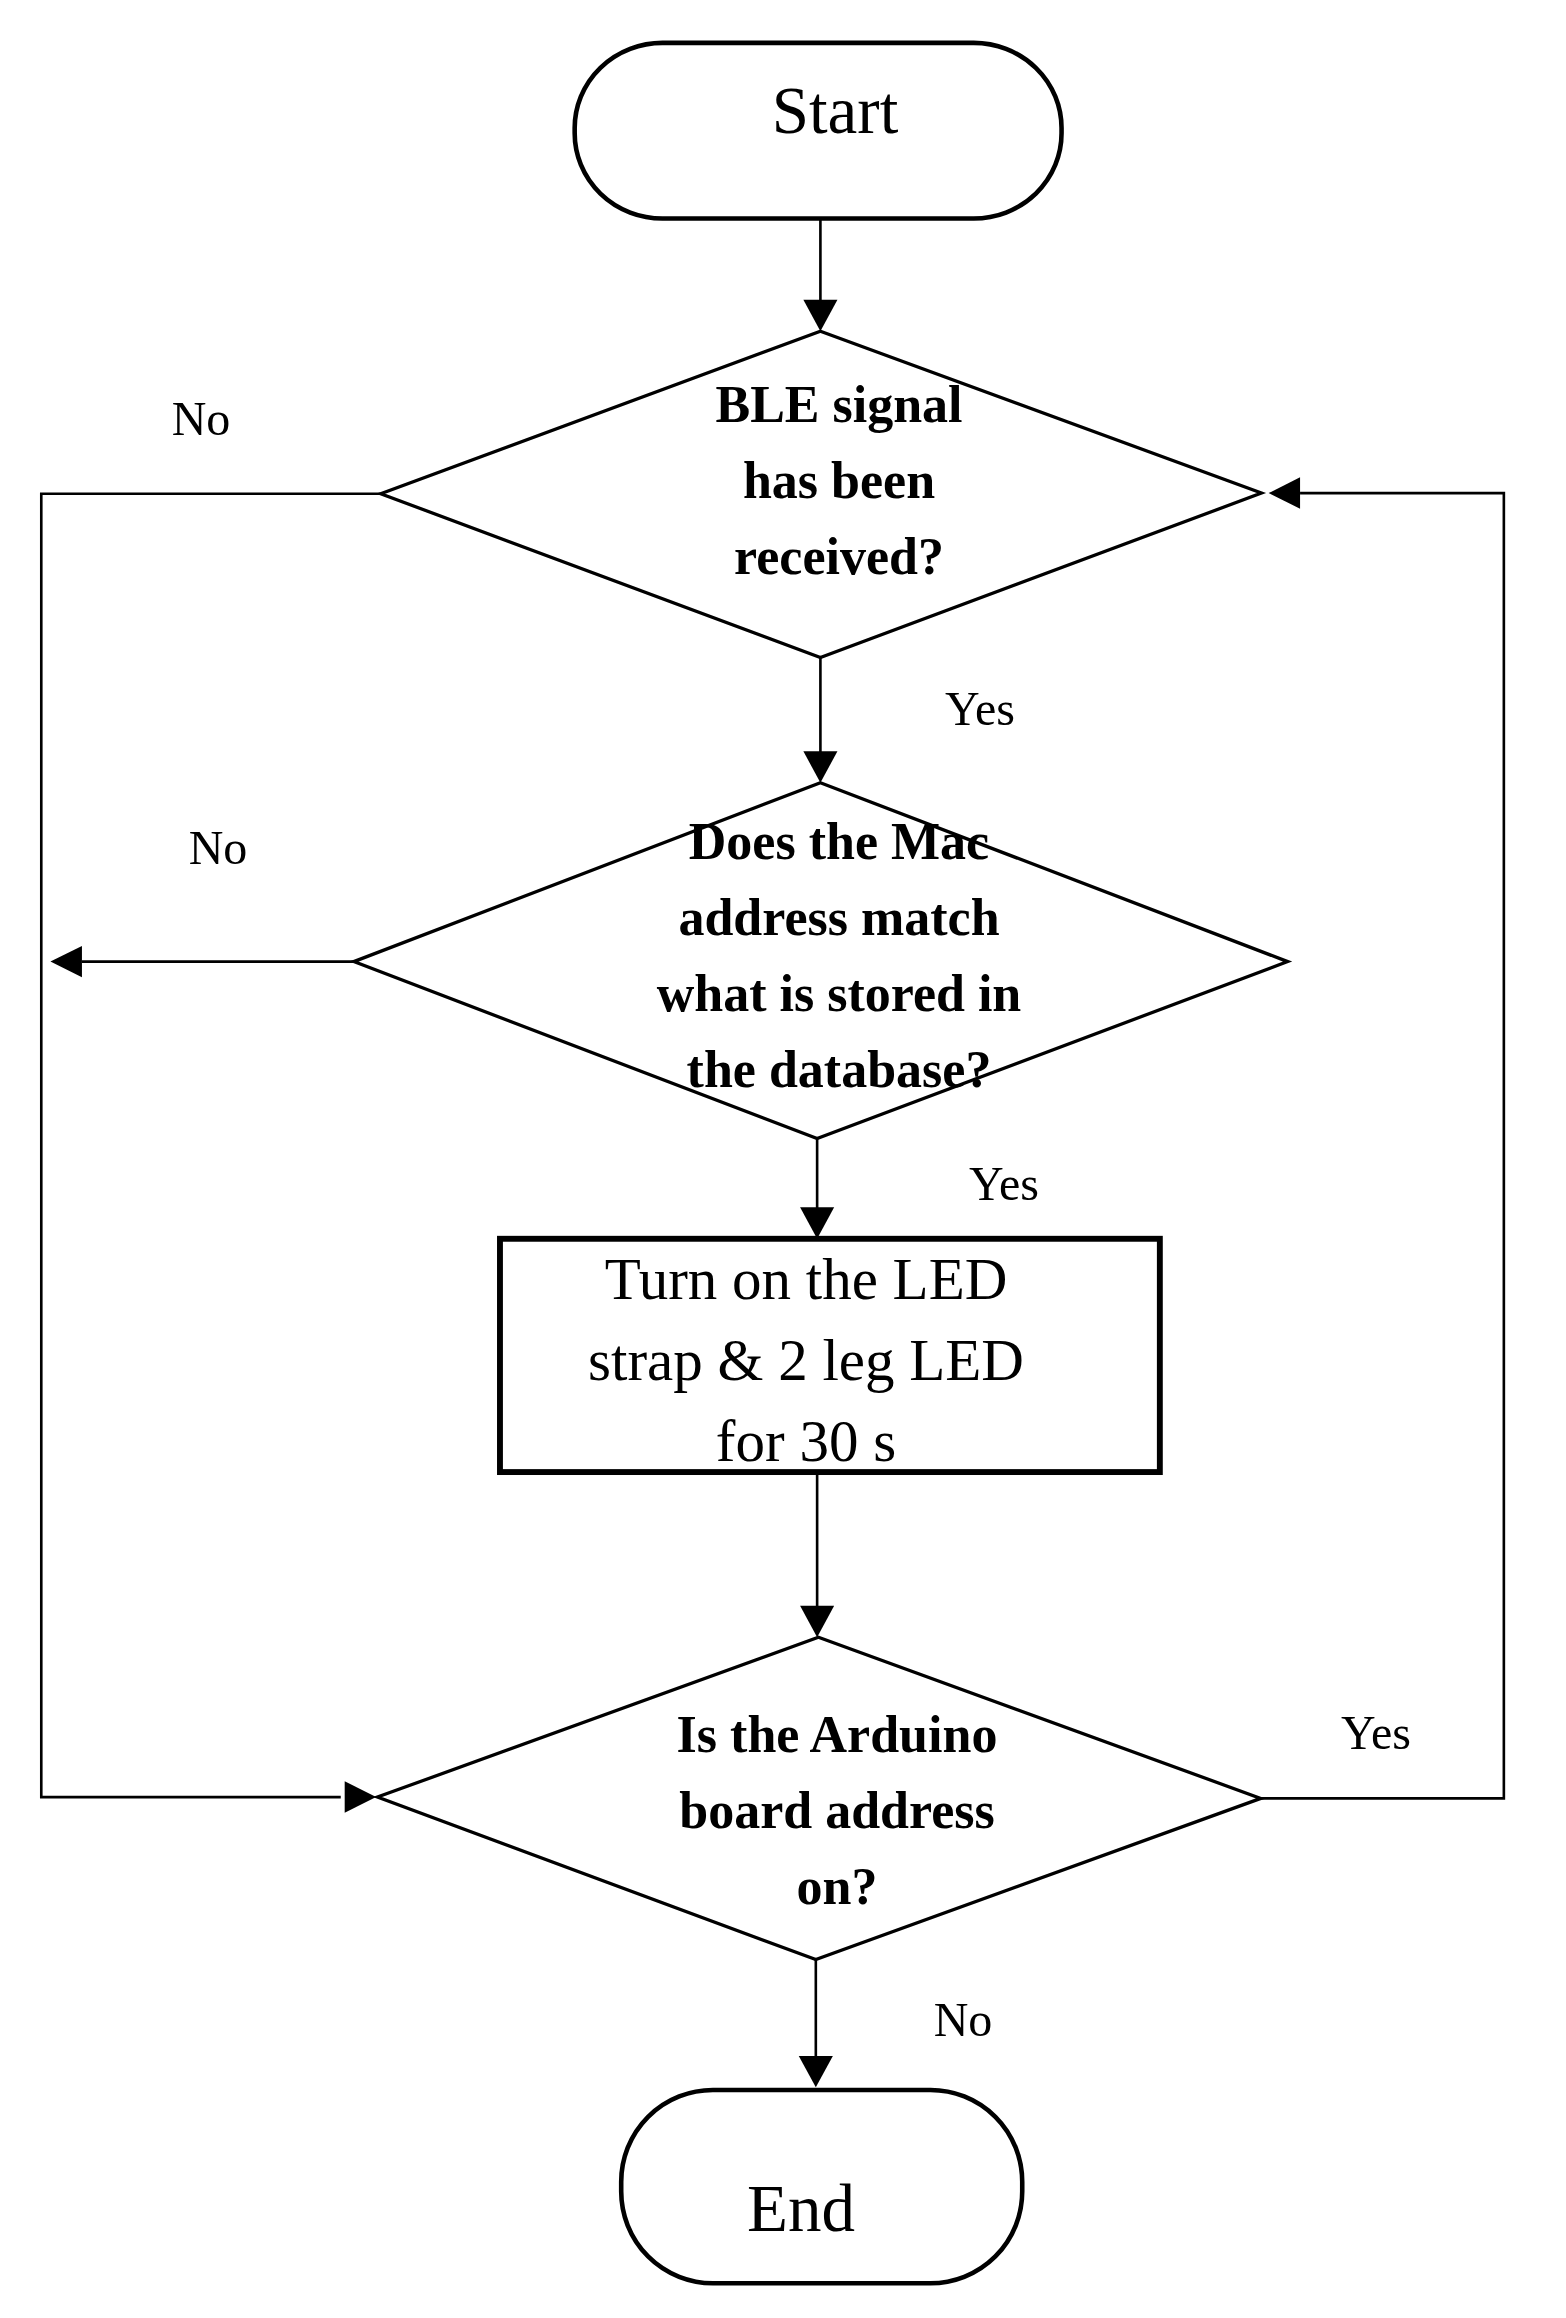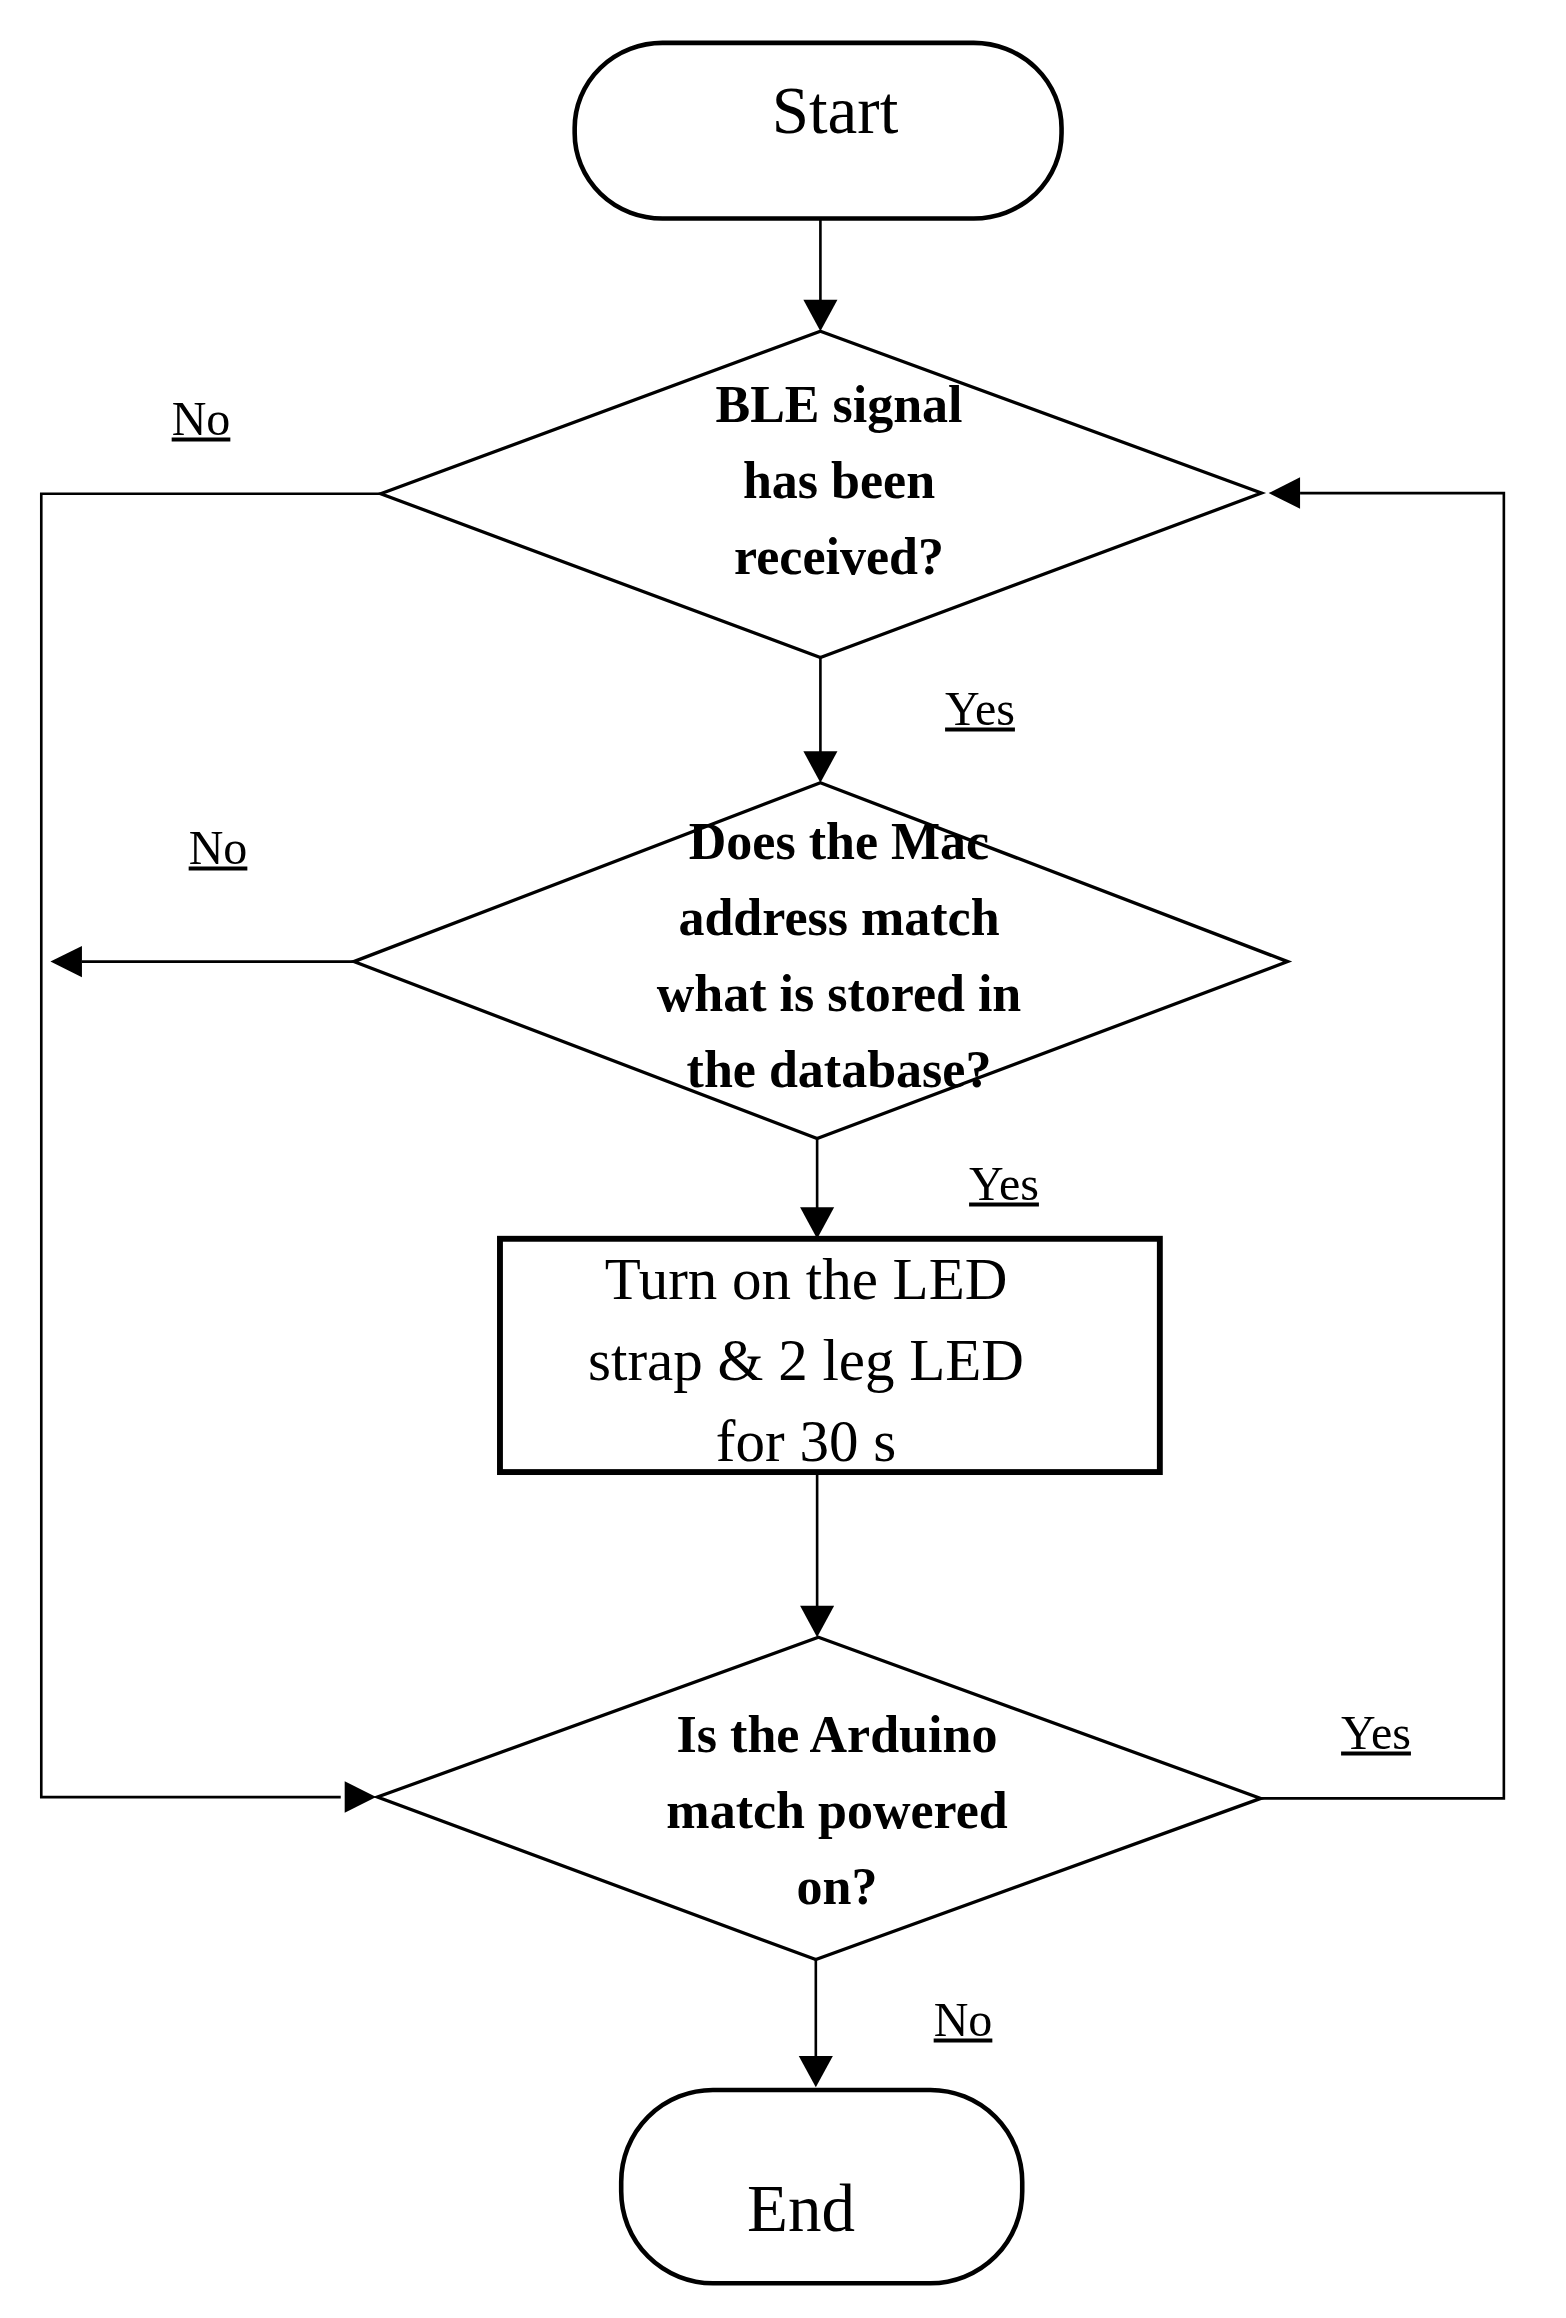--- a/index.html
+++ b/index.html
@@ -40,21 +40,20 @@
     line-height: 1.46;
   }
   .process-label {
     font-size: 59px;
     font-weight: normal;
     line-height: 1.37;
   }
   .edge-label {
     font-size: 48px;
     font-weight: normal;
-    text-decoration: underline;
   }
 </style>
 </head>
 <body>
 
 <div class="canvas">
 
   <svg viewBox="0 0 2341 3464" xmlns="http://www.w3.org/2000/svg">
 
     <polyline points="1252,296 1252,424" fill="none" stroke="#000" stroke-width="4"></polyline>
@@ -103,21 +102,21 @@
   <div class="lbl decision-label" style="left:839px; top:956px;">Does the Mac
 address match
 what is stored in
 the database?</div>
 
   <div class="lbl process-label" style="left:806px; top:1360px;">Turn on the LED
 strap &amp; 2 leg LED
 for 30 s</div>
 
   <div class="lbl decision-label" style="left:837px; top:1811px;">Is the Arduino
-match powered
+board address
 on?</div>
 
   <div class="lbl node-label" style="left:801px; top:2208px;">End</div>
 
   <div class="lbl edge-label" style="left:201px; top:418px;">No</div>
 
   <div class="lbl edge-label" style="left:980px; top:708px;">Yes</div>
 
   <div class="lbl edge-label" style="left:218px; top:847px;">No</div>
 

